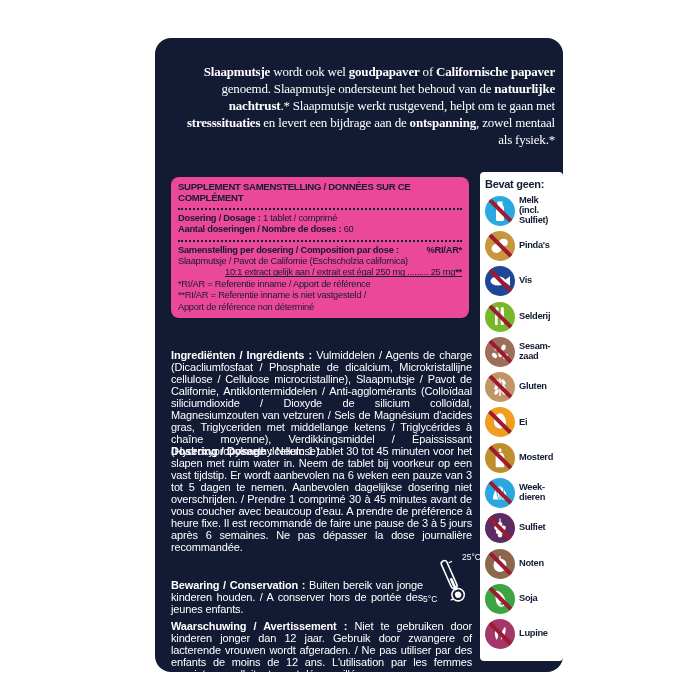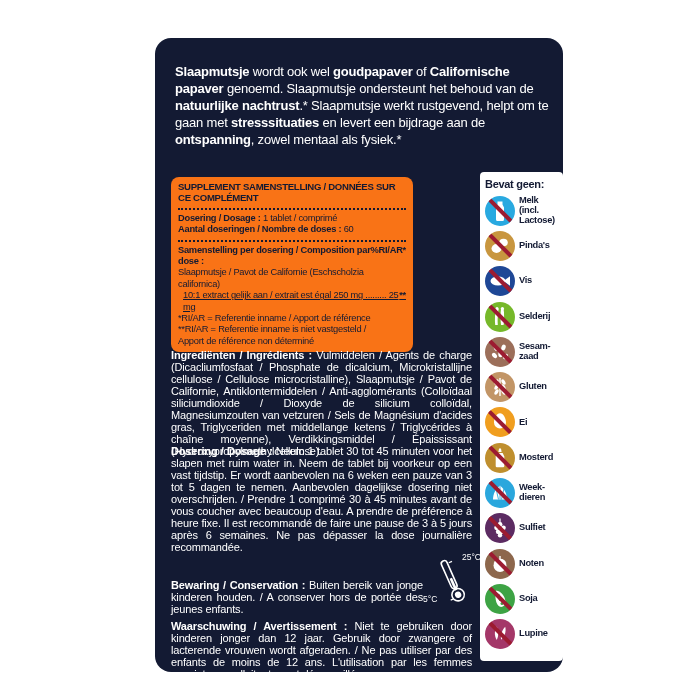--- a/index.html
+++ b/index.html
@@ -6,30 +6,30 @@
   body{
     width:700px;height:700px;background:#ffffff;position:relative;
     font-family:"Liberation Sans",sans-serif;overflow:hidden;
   }
   .card{
     position:absolute;left:155px;top:38px;width:408px;height:634px;
     border-radius:16px;color:#fff;
   }
   .intro{
     position:absolute;left:20px;right:8px;top:12px;
-    font-size:13px;line-height:17px;text-align:left;letter-spacing:-0.2px;
+    font-size:13px;line-height:17px;text-align:right;letter-spacing:-0.2px;font-family:Liberation Serif, serif;
   }
   .b{font-weight:bold;}
   .claims{
     position:absolute;left:10px;right:10px;top:113px;
     font-style:italic;font-size:10.8px;text-align:center;letter-spacing:-0.1px;
   }
   .supp-box{
-    position:absolute;left:16px;top:139px;width:242px;box-sizing:border-box;
-    background:#f97316;border-radius:8px;padding:4px 7px 5px 7px;
+    position:absolute;left:16px;top:139px;width:298px;box-sizing:border-box;
+    background:#ec4899;border-radius:8px;padding:4px 7px 5px 7px;
     color:#131a33;font-size:9.3px;line-height:11.4px;letter-spacing:-0.25px;
   }
   .sb-title{font-weight:bold;font-size:9.6px;letter-spacing:-0.3px;}
   .dotline{border-bottom:2px dotted #131a33;height:2px;margin:2px 0 3px 0;}
   .sb-row{white-space:nowrap;}
   .sb-flex{display:flex;justify-content:space-between;font-weight:bold;}
   .sb-extract{display:flex;justify-content:flex-end;padding-left:5px;text-decoration:underline;}
   .sec{
     position:absolute;left:16px;width:301px;
     font-size:11px;line-height:12px;letter-spacing:-0.15px;text-align:justify;
@@ -121,21 +121,21 @@
     <div class="ap-title">Bevat geen:</div>
     <div class="ap-items">
 
       <div class="ap-item">
         <span class="a-ic" style="background: rgb(41, 169, 224);">
             <svg viewBox="0 0 24 24" fill="#fff">
               <path d="M9.5 2.5h5v3l1.5 3v12a1.5 1.5 0 0 1-1.5 1.5h-5A1.5 1.5 0 0 1 8 20.5v-12l1.5-3z"></path>
             </svg>
             <span class="slash"></span>
           </span>
-        <span class="a-label">Melk (incl. Lactose)</span>
+        <span class="a-label">Melk (incl. Sulfiet)</span>
       </div>
 
       <div class="ap-item">
         <span class="a-ic" style="background: rgb(200, 150, 63);">
             <svg viewBox="0 0 24 24" fill="#fff">
               <ellipse cx="8.5" cy="14.5" rx="5" ry="4.4"></ellipse>
               <ellipse cx="15.5" cy="8.5" rx="4.3" ry="3.8"></ellipse>
             </svg>
             <span class="slash"></span>
           </span>

